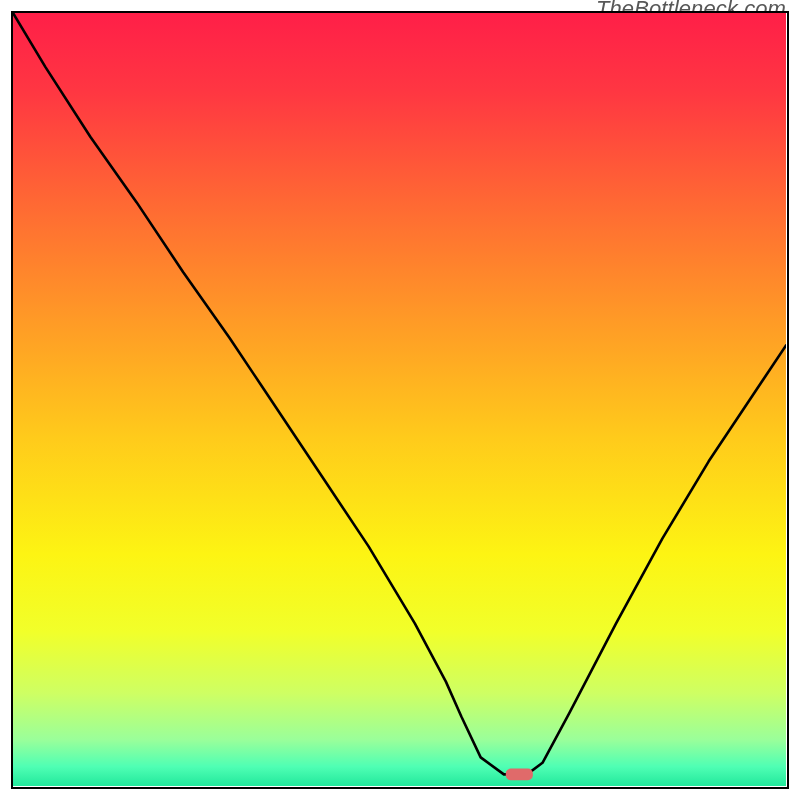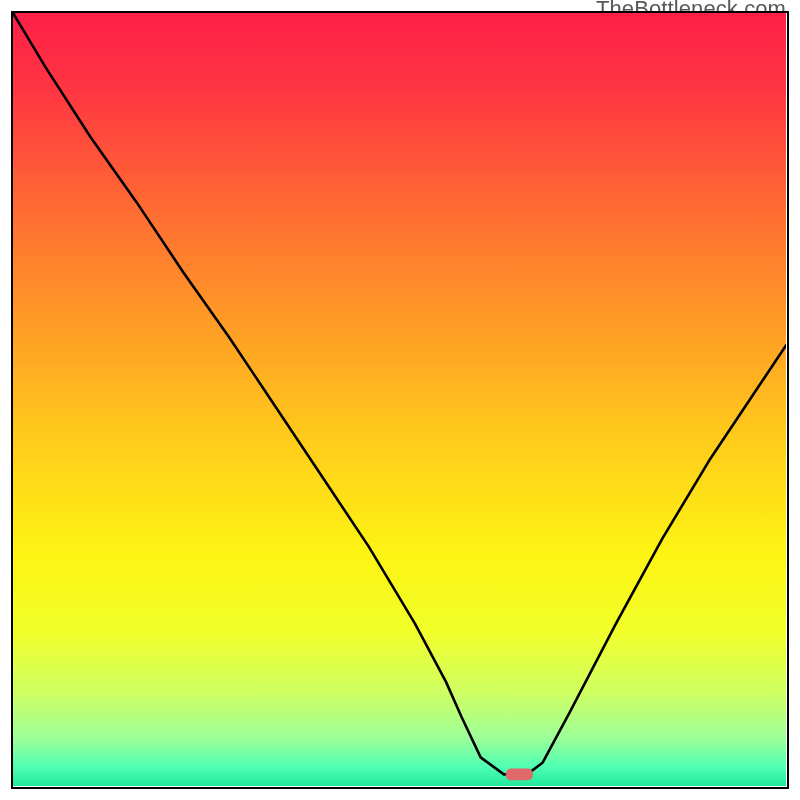--- a/index.html
+++ b/index.html
@@ -11,20 +11,21 @@
     background: #ffffff;
     font-family: Arial, Helvetica, sans-serif;
   }
   .frame {
     position: absolute;
     left: 0;
     top: 0;
     width: 800px;
     height: 780px;
     box-sizing: border-box;
+    font-style: italic;
   }
   .plot-area {
     position: absolute;
     left: 11px;
     top: 11px;
     width: 778px;
     height: 778px;
     border: 2.5px solid #000000;
     box-sizing: border-box;
     overflow: hidden;

